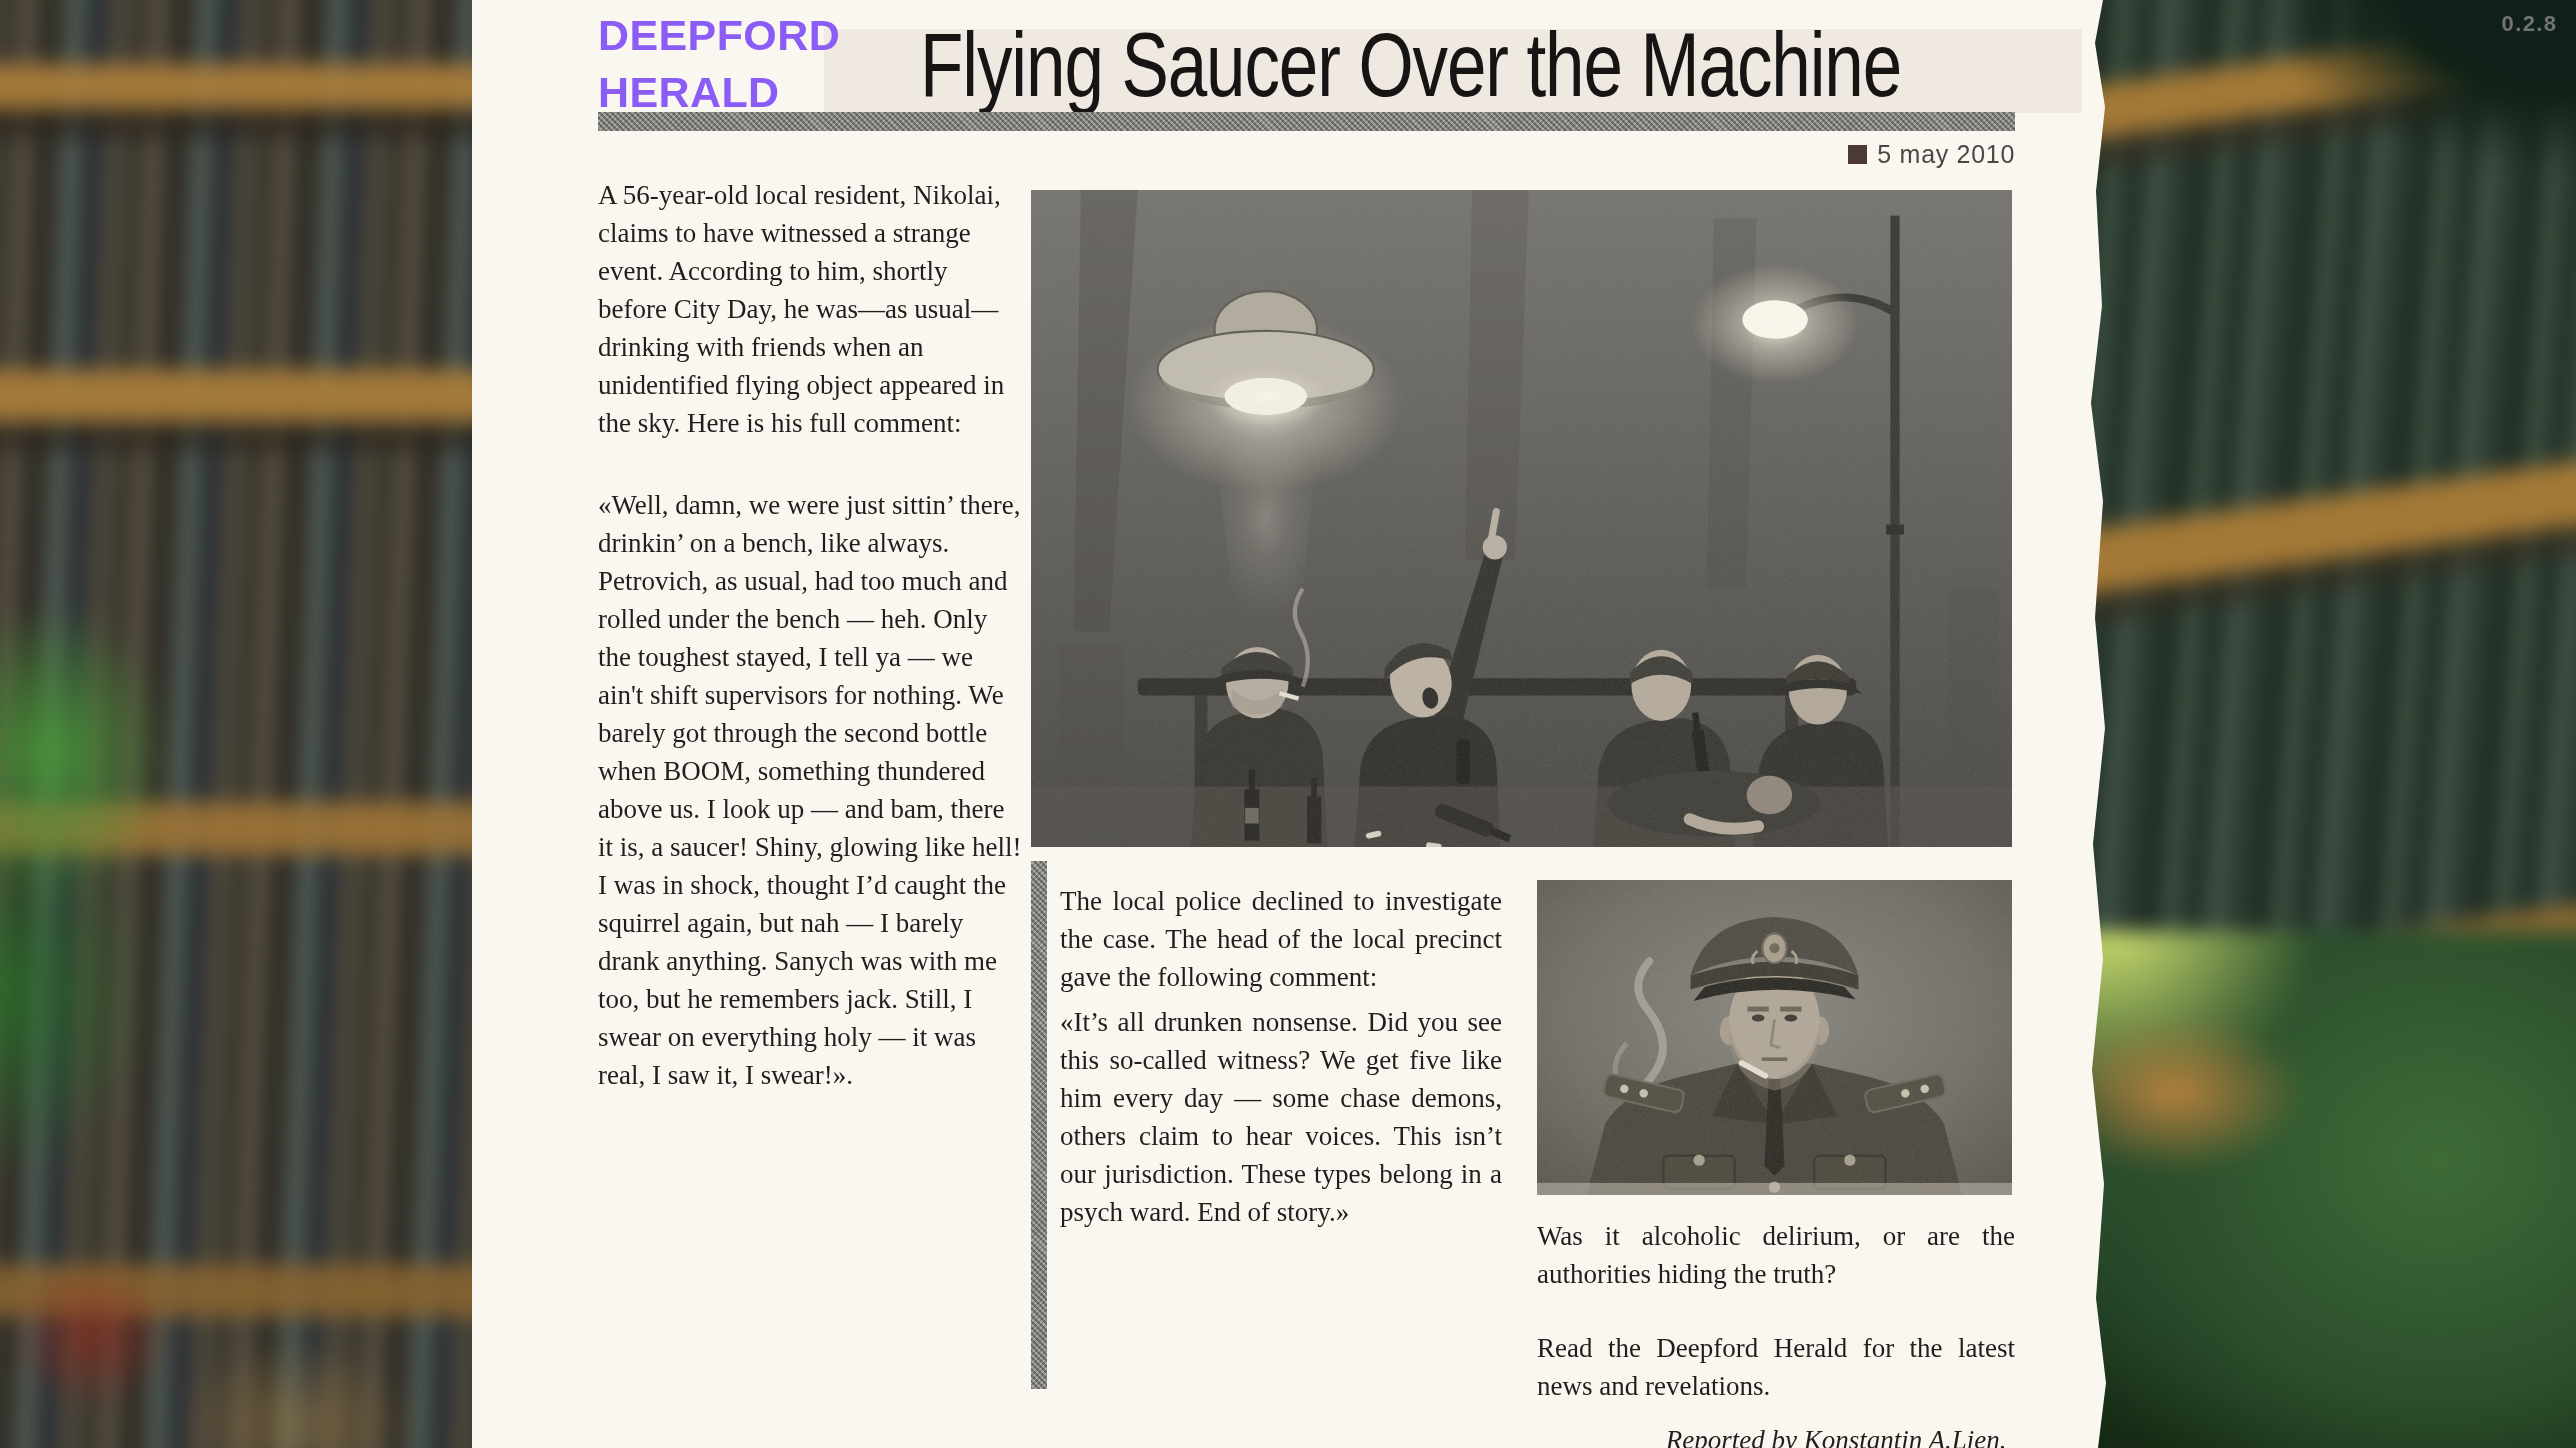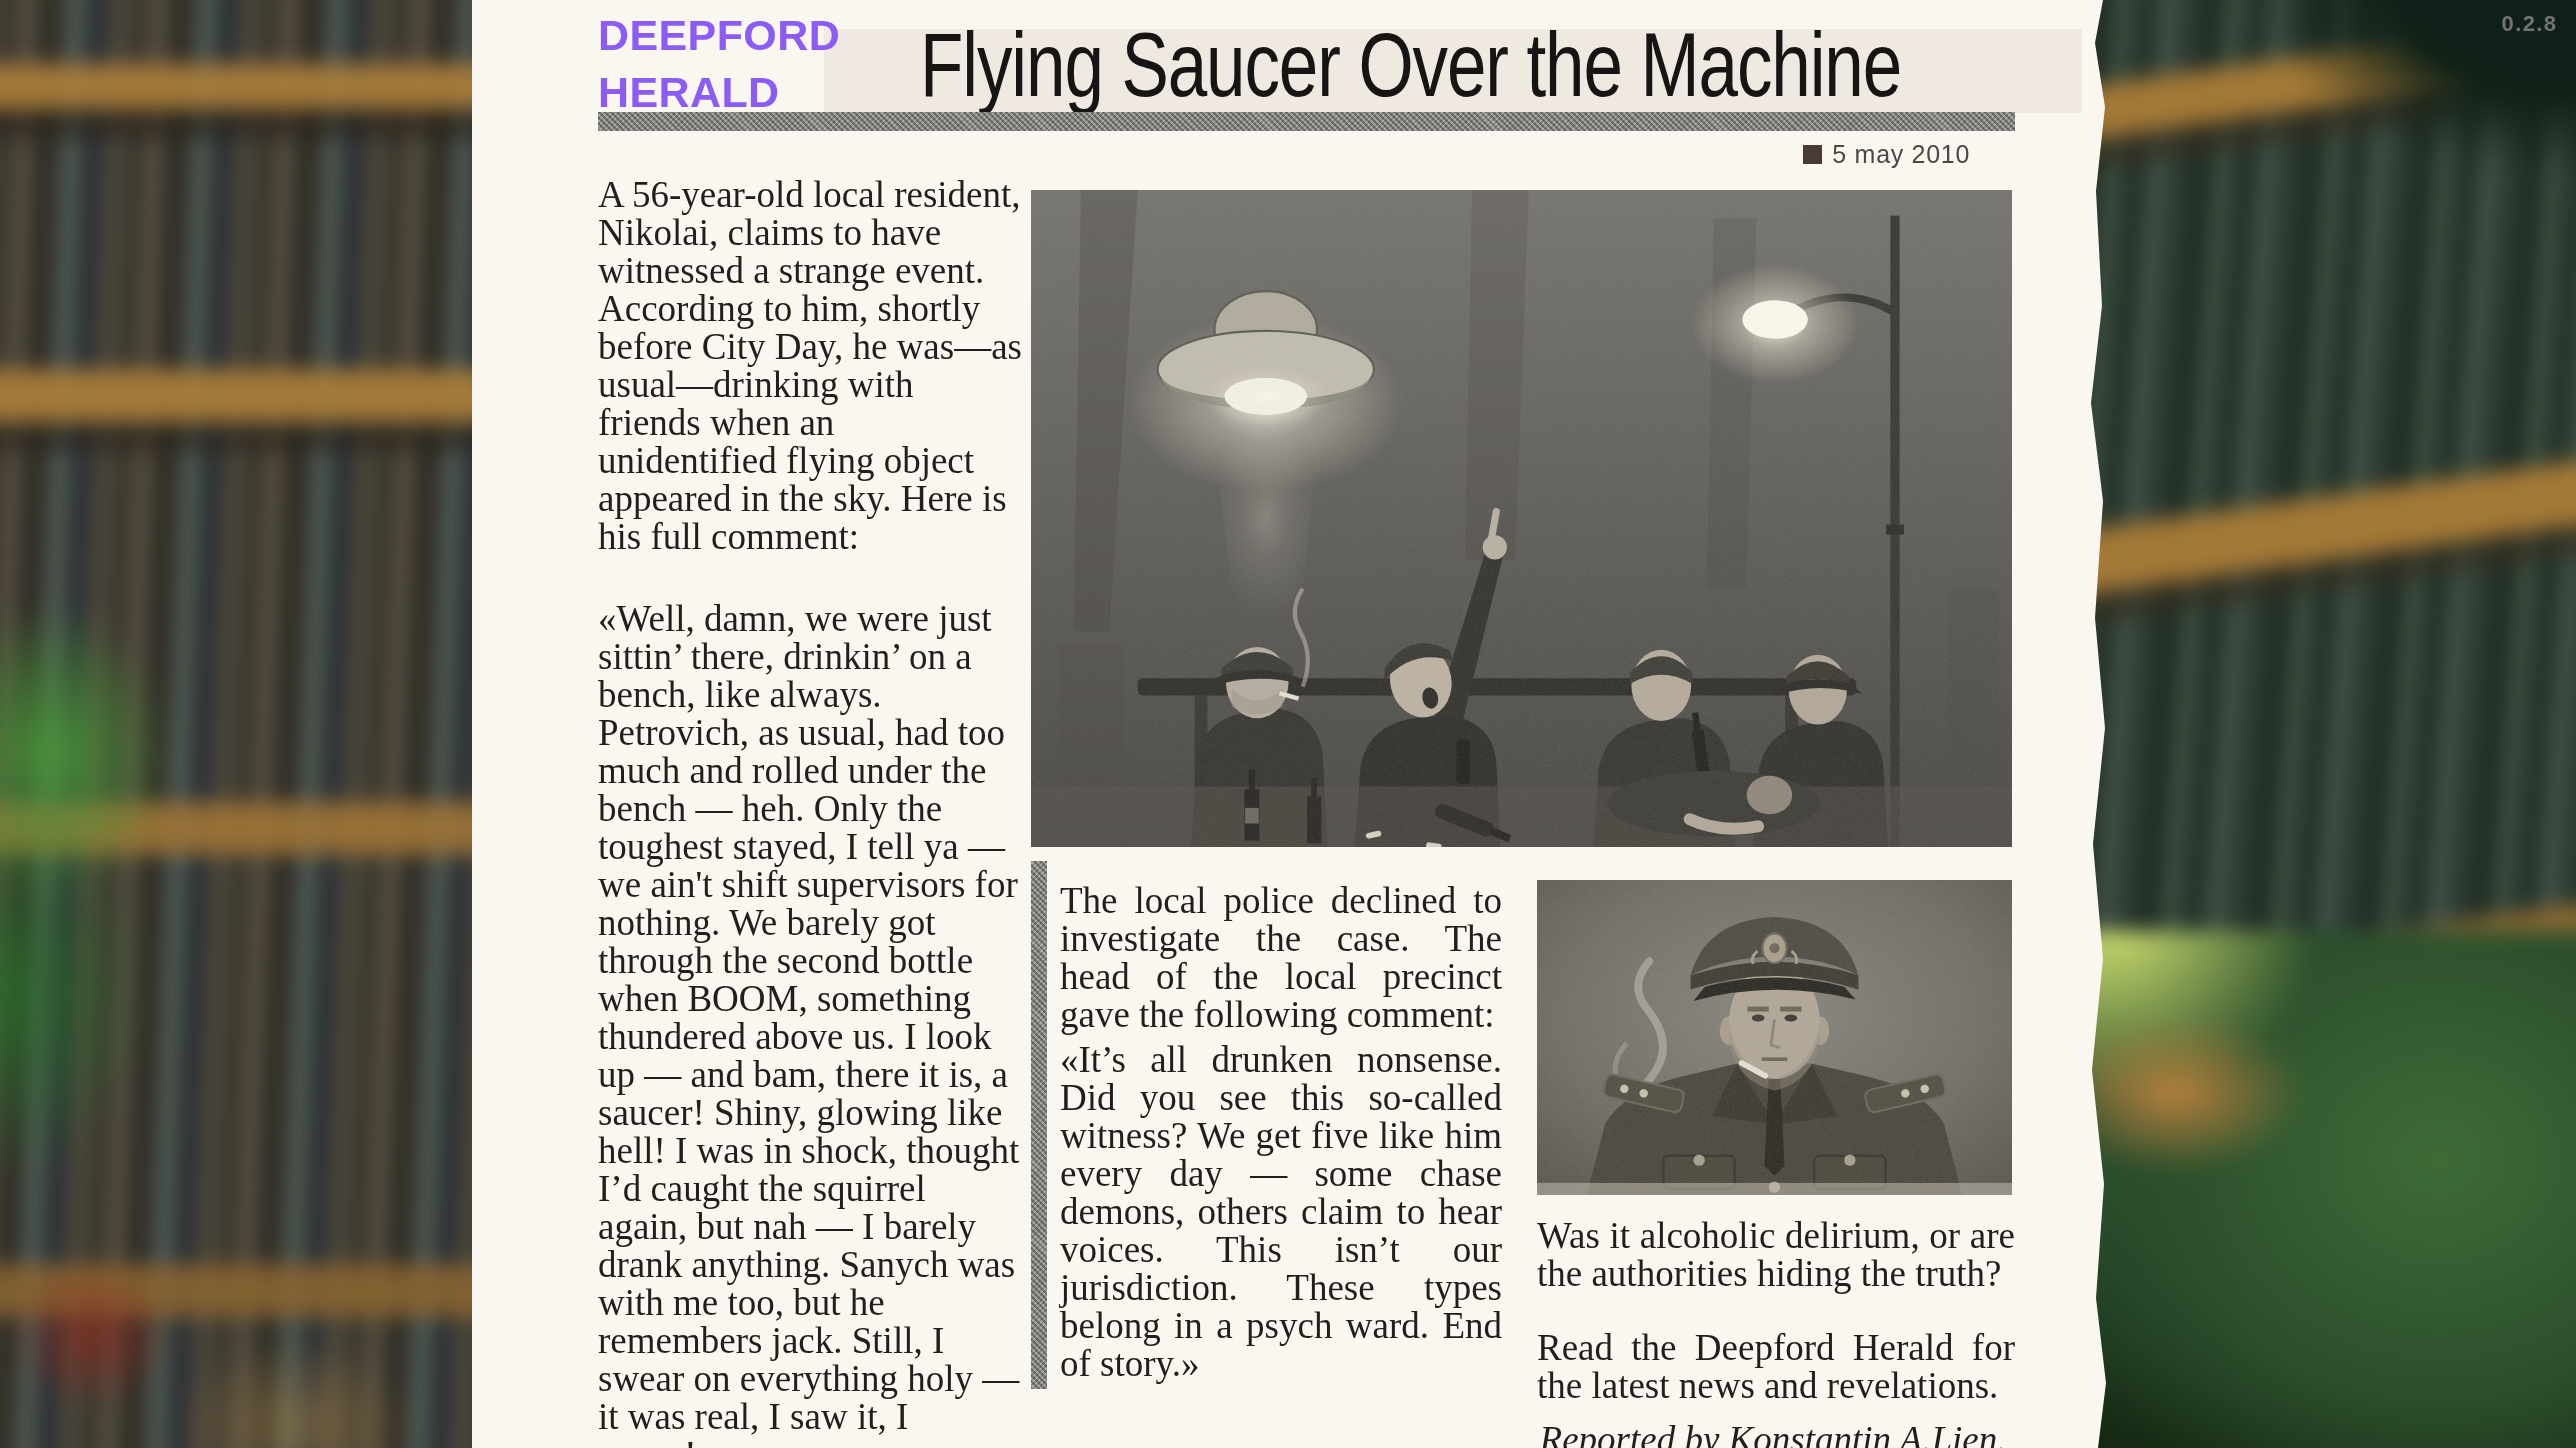--- a/index.html
+++ b/index.html
@@ -49,27 +49,27 @@
     font-family:"Liberation Sans",sans-serif;font-size:91px;line-height:91px;color:#171513;
     white-space:nowrap;transform:scaleX(.78);transform-origin:0 50%;letter-spacing:-1.4px;}
 
   .hatch{background-color:#90908a;
     background-image:
       repeating-linear-gradient(45deg, rgba(30,30,30,.38) 0 2.1px, rgba(255,255,255,0) 2.1px 4.3px),
       repeating-linear-gradient(-45deg, rgba(255,255,255,.28) 0 1.4px, rgba(255,255,255,0) 1.4px 3.6px);}
   #masthead-rule{position:absolute;left:126px;top:112px;width:1417px;height:18.5px;}
   #column-bar{position:absolute;left:559px;top:861px;width:15.7px;height:528px;}
 
-  #dateline{position:absolute;left:1142px;top:139px;width:356px;height:30px;
+  #dateline{position:absolute;left:1187px;top:139px;width:356px;height:30px;
     display:flex;align-items:center;justify-content:flex-end;gap:10px;}
   #date-square{width:19px;height:19px;background:#4b3a33;}
   #date-text{font-family:"Liberation Sans",sans-serif;font-size:25px;color:#4e4644;letter-spacing:0.7px;}
 
   
-  .col p{margin:0;font-size:37px;line-height:38px;}
+  .col p{margin:0;font-size:27px;line-height:38px;}
   #col-left{position:absolute;left:126px;top:176px;width:424px;}
   #col-left .q{margin-top:44px;}
   #col-mid{position:absolute;left:588px;top:882px;width:442px;}
   .just{text-align:justify;}
   #col-mid .q{margin-top:7px;}
   #col-right{position:absolute;left:1065px;top:1217px;width:478px;}
   #col-right .promo{font-weight:400;margin-top:36px;}
   #col-right .byline{font-style:italic;text-align:right;padding-right:8.5px;margin-top:15.7px;}
 
   

